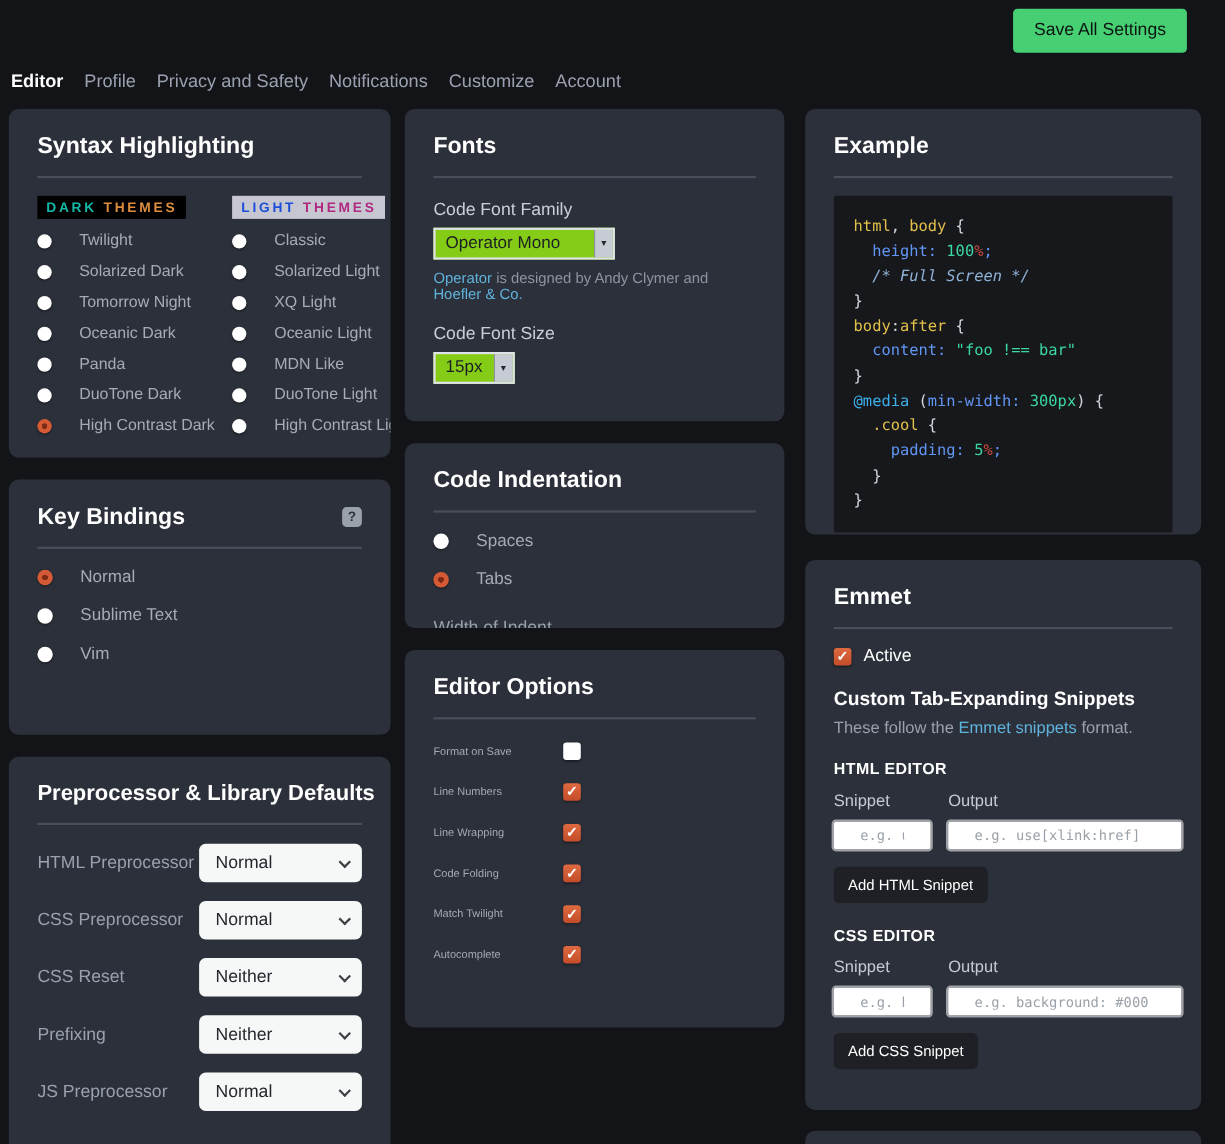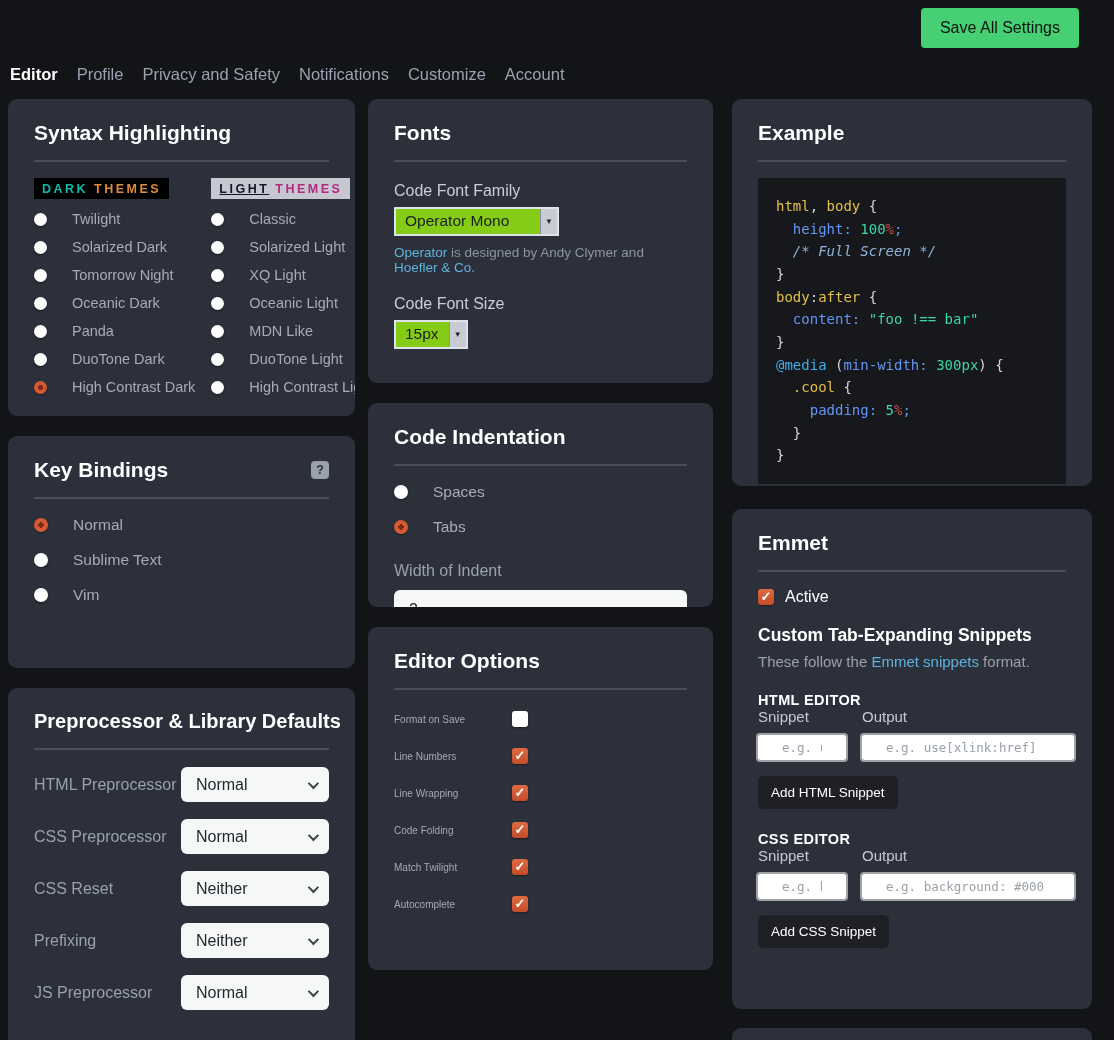--- a/index.html
+++ b/index.html
@@ -35,21 +35,21 @@
     font-size:21px; font-weight:bold; color:#fff; white-space:nowrap;
     display:flex; align-items:center; justify-content:space-between;
   }
   .rule { border:none; border-top:2px solid #4a4e5a; margin-top:15px; }
 
   
   .card.syntax { height:317px; }
   .card.fonts  { height:284px; }
   .card.example{ height:387px; margin-bottom:23px; }
   .card.keys   { height:232px; }
-  .card.indent { height:204px; }
+  .card.indent { height:168px; }
   .card.emmet  { height:500px; margin-bottom:19px; }
   .card.preproc{ height:429px; margin-bottom:0; }
   .card.edopts { height:343px; margin-bottom:0; }
   .card.stub   { height:60px; margin-bottom:0; }
 
   
   .radio-row { display:flex; align-items:center; gap:25px; margin:14px 0; cursor:pointer;text-align:right; }
   .radio {
     width:14px; height:14px; border-radius:50%; background:#fff; flex:0 0 auto;
     box-shadow:0 1px 2px rgba(0,0,0,.5);
@@ -71,21 +71,21 @@
   
   .themes-grid { display:flex; gap:16px; margin-top:16px; }
   .theme-col { width:165px; }
   .badge {
     display:inline-block; font-size:12.5px; font-weight:600;
     letter-spacing:2.5px; padding:4px 8px 3px; white-space:nowrap;
   }
   .badge.dark  { background:#000; }
   .badge.dark  .w1 { color:#14b8a6; } .badge.dark .w2 { color:#dd8d3e; }
   .badge.light { background:#c6c7d1; }
-  .badge.light .w1 { color:#0f172a;text-decoration:underline; } .badge.light .w2 { color:#b12a80; }
+  .badge.light .w1 { color:#1d4ed8; } .badge.light .w2 { color:#b12a80; }
   .theme-col .radio-row { margin:12px 0; }
   .theme-col .radio { width:13px; height:13px; }
   .theme-col .radio-label { font-size:14.5px; white-space:nowrap; }
 
   
   .field-label { color:#c9ced8; font-size:16px; margin-top:20px; }
   .select-legacy {
     display:inline-flex; align-items:stretch; margin-top:7px;
     background:#84cc16; border:2px solid #dfe2e8; cursor:pointer;
   }
@@ -141,21 +141,21 @@
   
   .eo-row { display:grid; grid-template-columns:118px auto; align-items:center; margin-top:21px; }
   .eo-label { color:#a4a9b4; font-size:10px; }
 
   
   .active-row { display:flex; align-items:center; gap:11px; margin-top:16px; }
   .active-label { color:#fff; font-size:16px; }
   .em-sub { font-size:17.5px; font-weight:bold; color:#fff; margin-top:19px; }
   .em-desc { font-size:15px; color:#9aa0ad; margin-top:7px; }
   .em-head { font-size:14.5px; font-weight:bold; color:#fff; letter-spacing:.4px; margin-top:22px; }
-  .em-labels { display:grid; grid-template-columns:104px auto; }
+  .em-labels { display:grid; grid-template-columns:104px auto; margin-top:12px; }
   .em-labels span { color:#c6cbd3; font-size:15px; }
   .em-inputs { display:grid; grid-template-columns:104px auto; margin-top:10px; }
   .em-input {
     height:25px; border:none; border-radius:2px; background:#fff; padding:0 24px;
     font-family:"DejaVu Sans Mono", monospace; font-size:12.5px; color:#222;
     outline:2px solid rgba(255,255,255,.55);
   }
   .em-input::placeholder { color:#9aa1a9; }
   .em-input.snip { width:88px; }
   .em-input.outp { width:212px; }

